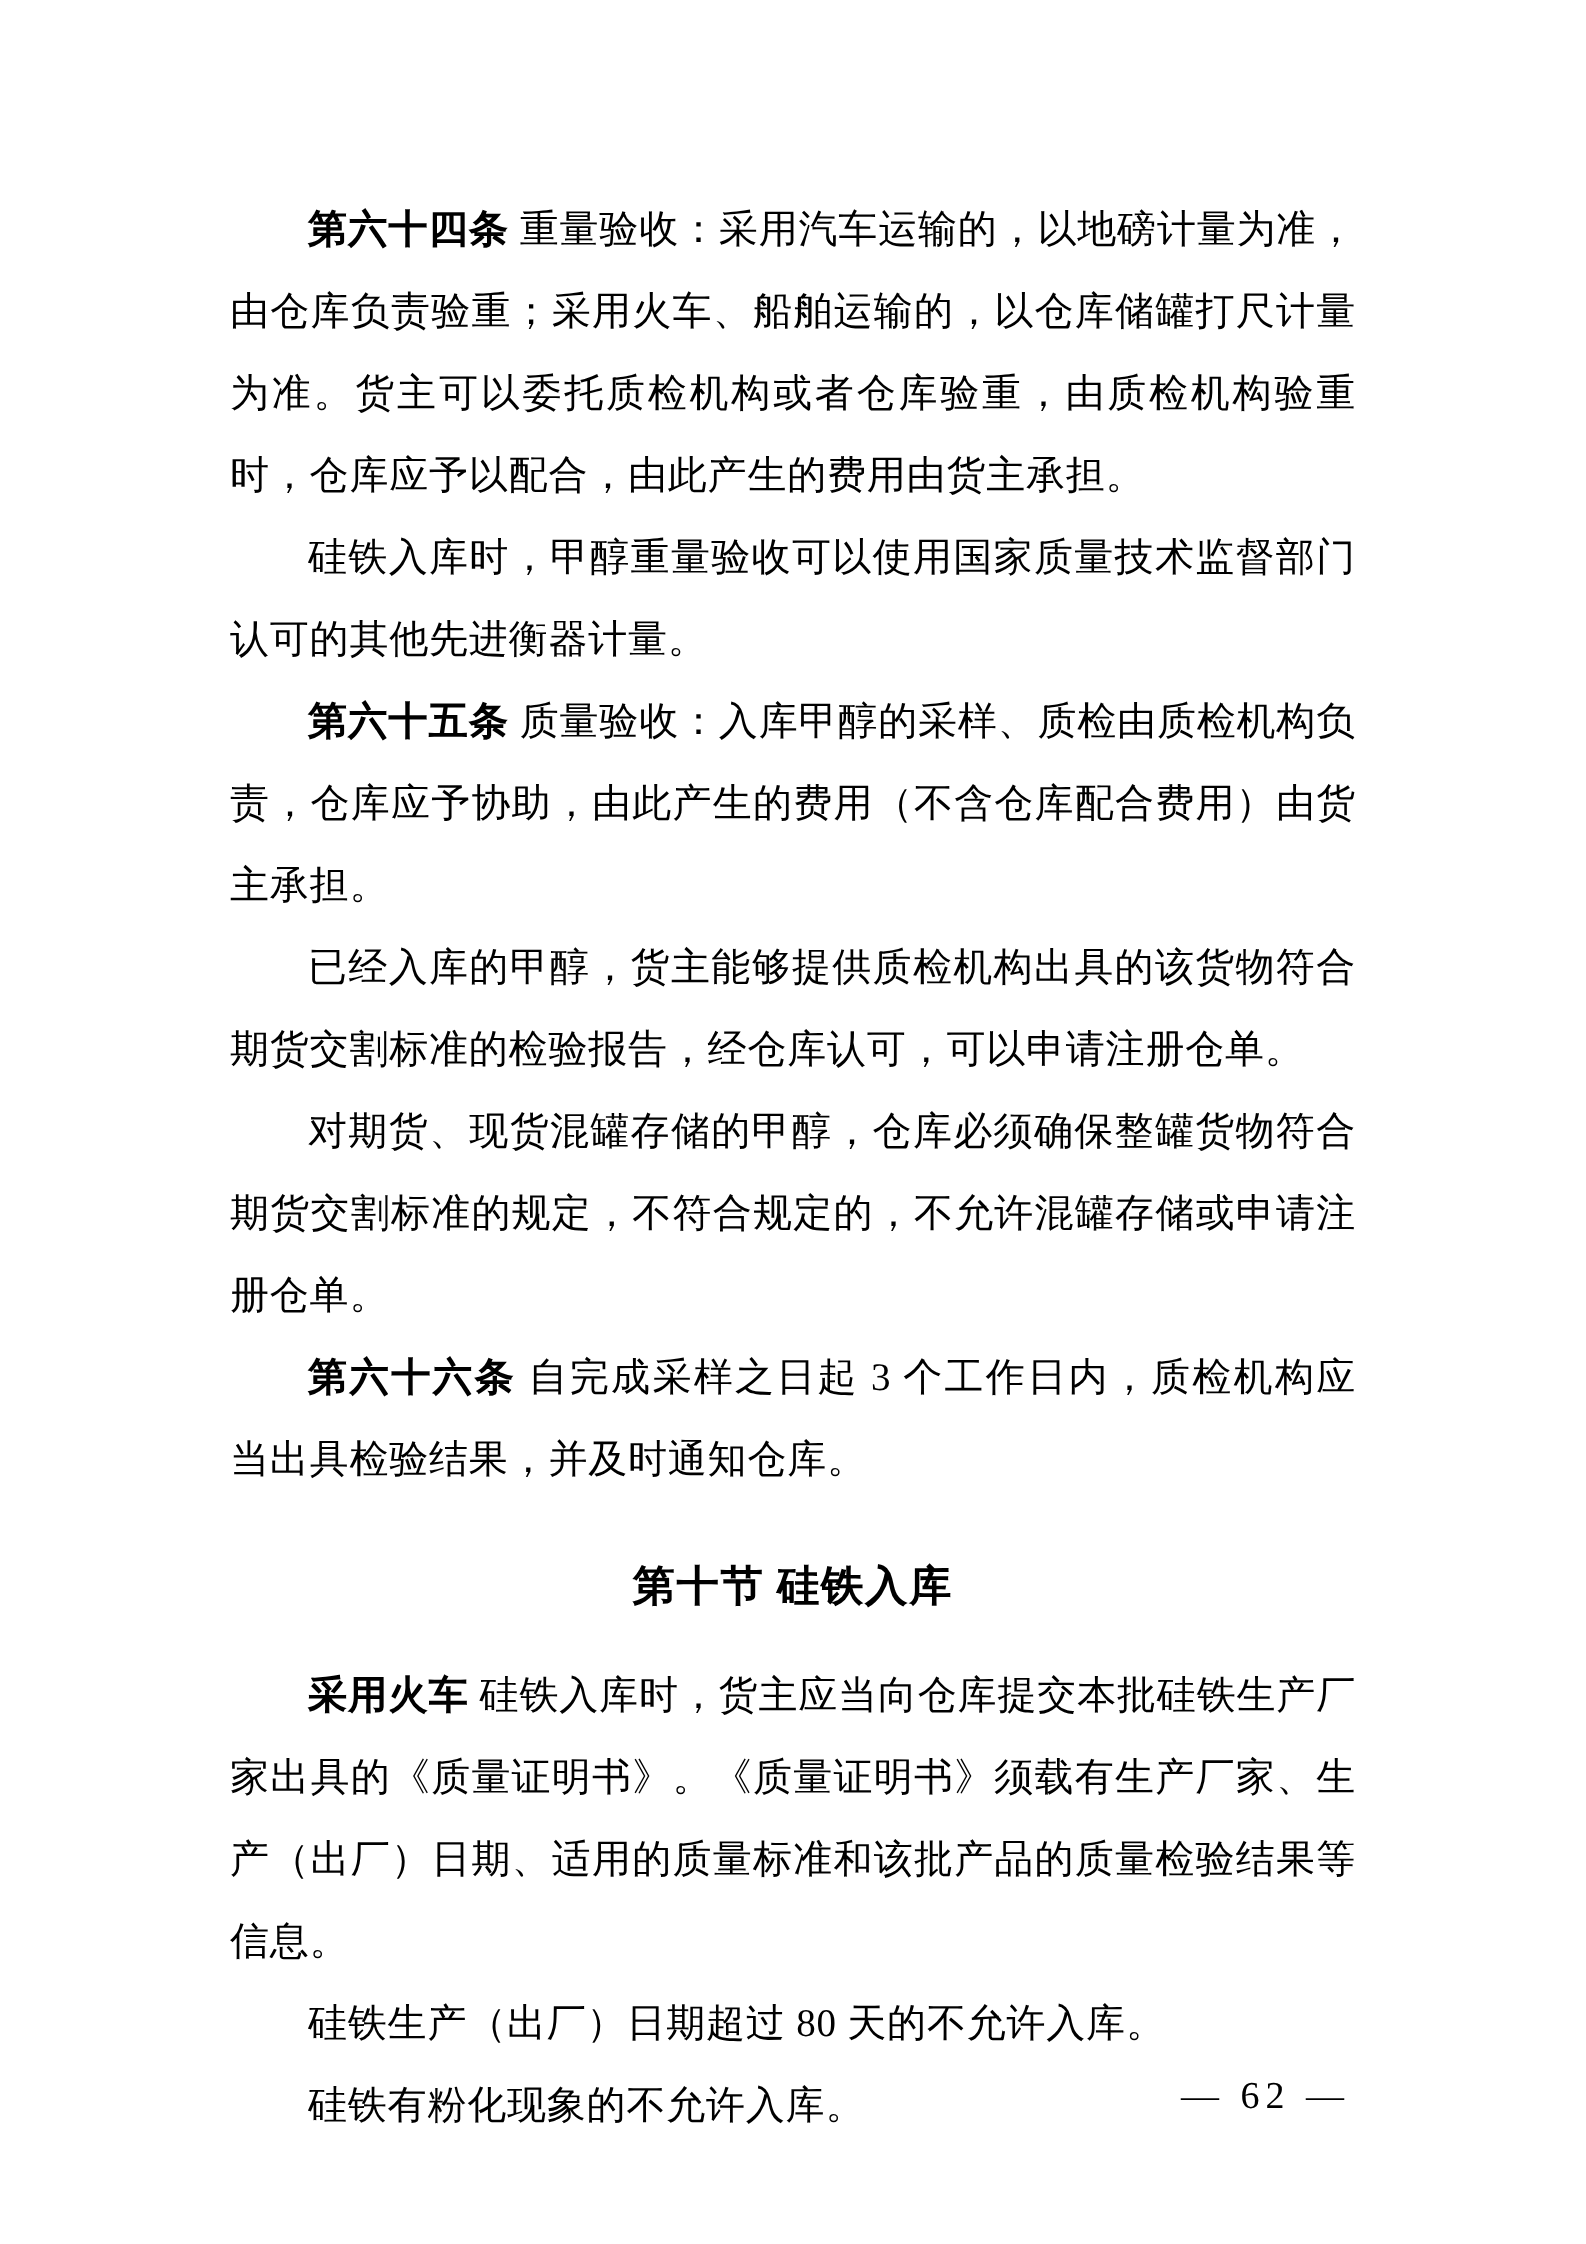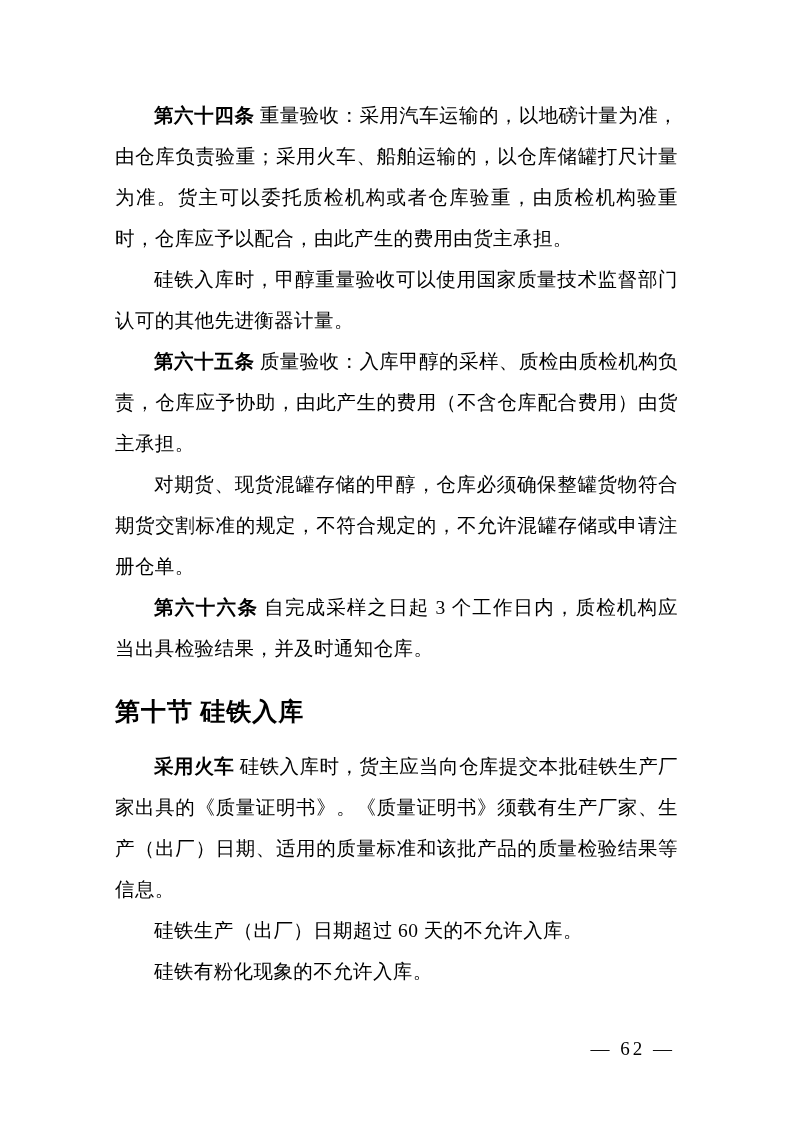--- a/index.html
+++ b/index.html
@@ -33,23 +33,23 @@
   }
   .para {
     margin: 0 0 0 0;
     text-indent: 2em;
   }
   .label {
     font-weight: bold;
     letter-spacing: 0.6px;
   }
   .section-heading {
-    text-align: left;
+    text-align: center;
     font-weight: bold;
-    font-size: 25px;
+    font-size: 21px;
     line-height: 41px;
     margin: 22px 0 14px 0;
     letter-spacing: 1px;
     text-indent: 0;
   }
   .page-number {
     position: absolute;
     right: 118px;
     bottom: 62px;
     font-size: 19px;
@@ -62,31 +62,32 @@
 
 <div class="page">
   <div class="body-text">
 
     <p class="para"><span class="label">第六十四条</span> <span>重量验收：采用汽车运输的，以地磅计量为准，由仓库负责验重；采用火车、船舶运输的，以仓库储罐打尺计量为准。货主可以委托质检机构或者仓库验重，由质检机构验重时，仓库应予以配合，由此产生的费用由货主承担。</span></p>
 
     <p class="para"><span>硅铁入库时，甲醇重量验收可以使用国家质量技术监督部门认可的其他先进衡器计量。</span></p>
 
     <p class="para"><span class="label">第六十五条</span> <span>质量验收：入库甲醇的采样、质检由质检机构负责，仓库应予协助，由此产生的费用（不含仓库配合费用）由货主承担。</span></p>
 
+    <p class="para"><span>已经入库的甲醇，货主能够提供质检机构出具的该货物符合期货交割标准的检验报告，经仓库认可，可以申请注册仓单。</span></p>
 
     <p class="para"><span>对期货、现货混罐存储的甲醇，仓库必须确保整罐货物符合期货交割标准的规定，不符合规定的，不允许混罐存储或申请注册仓单。</span></p>
 
     <p class="para"><span class="label">第六十六条</span> <span>自完成采样之日起 3 个工作日内，质检机构应当出具检验结果，并及时通知仓库。</span></p>
 
     <div class="section-heading">第十节 硅铁入库</div>
 
     <p class="para"><span class="label">采用火车</span> <span>硅铁入库时，货主应当向仓库提交本批硅铁生产厂家出具的《质量证明书》。《质量证明书》须载有生产厂家、生产（出厂）日期、适用的质量标准和该批产品的质量检验结果等信息。</span></p>
 
 
-    <p class="para"><span>硅铁生产（出厂）日期超过 60 天的不允许入库。</span></p>
+    <p class="para"><span>硅铁生产（出厂）日期超过 80 天的不允许入库。</span></p>
 
     <p class="para"><span>硅铁有粉化现象的不允许入库。</span></p>
 
     <p class="para"> </p>
 
   </div>
 
   <div class="page-number">— 62 —</div>
 </div>
 

